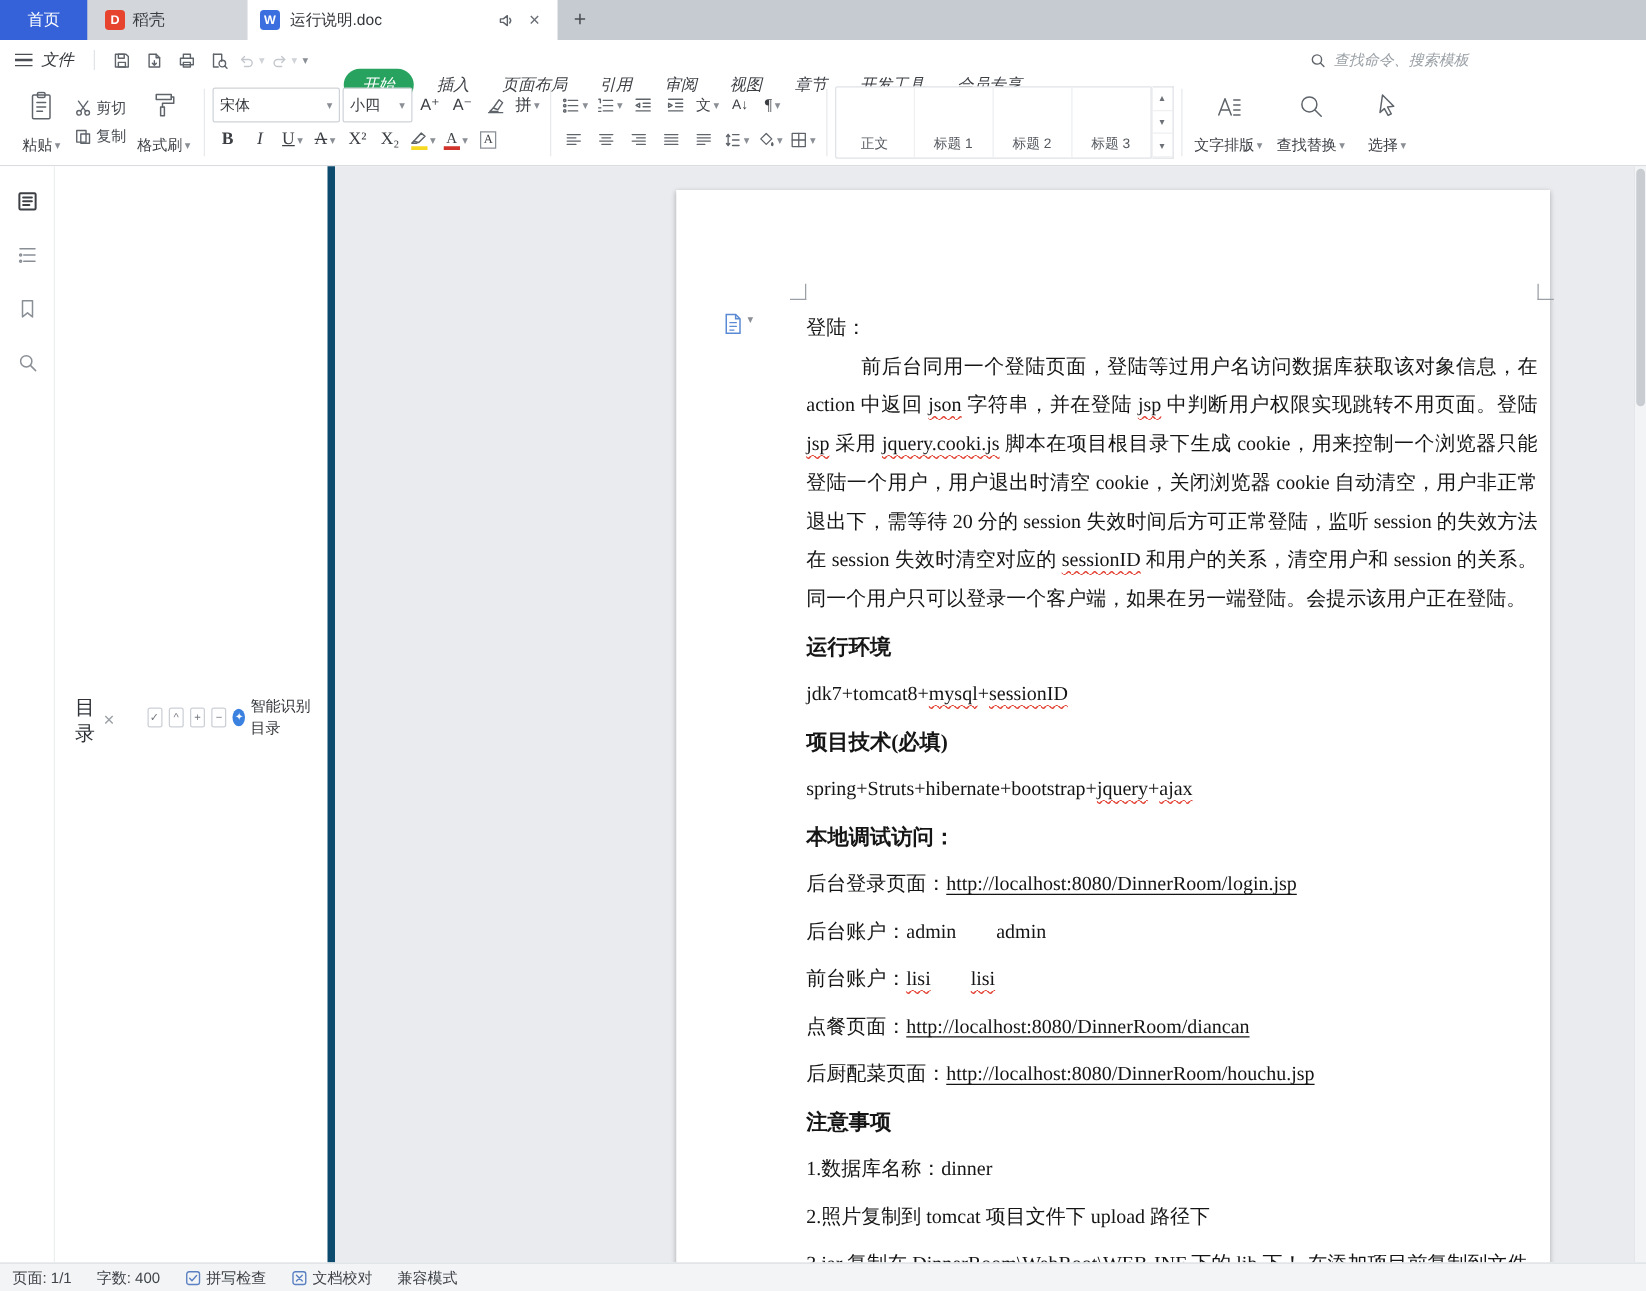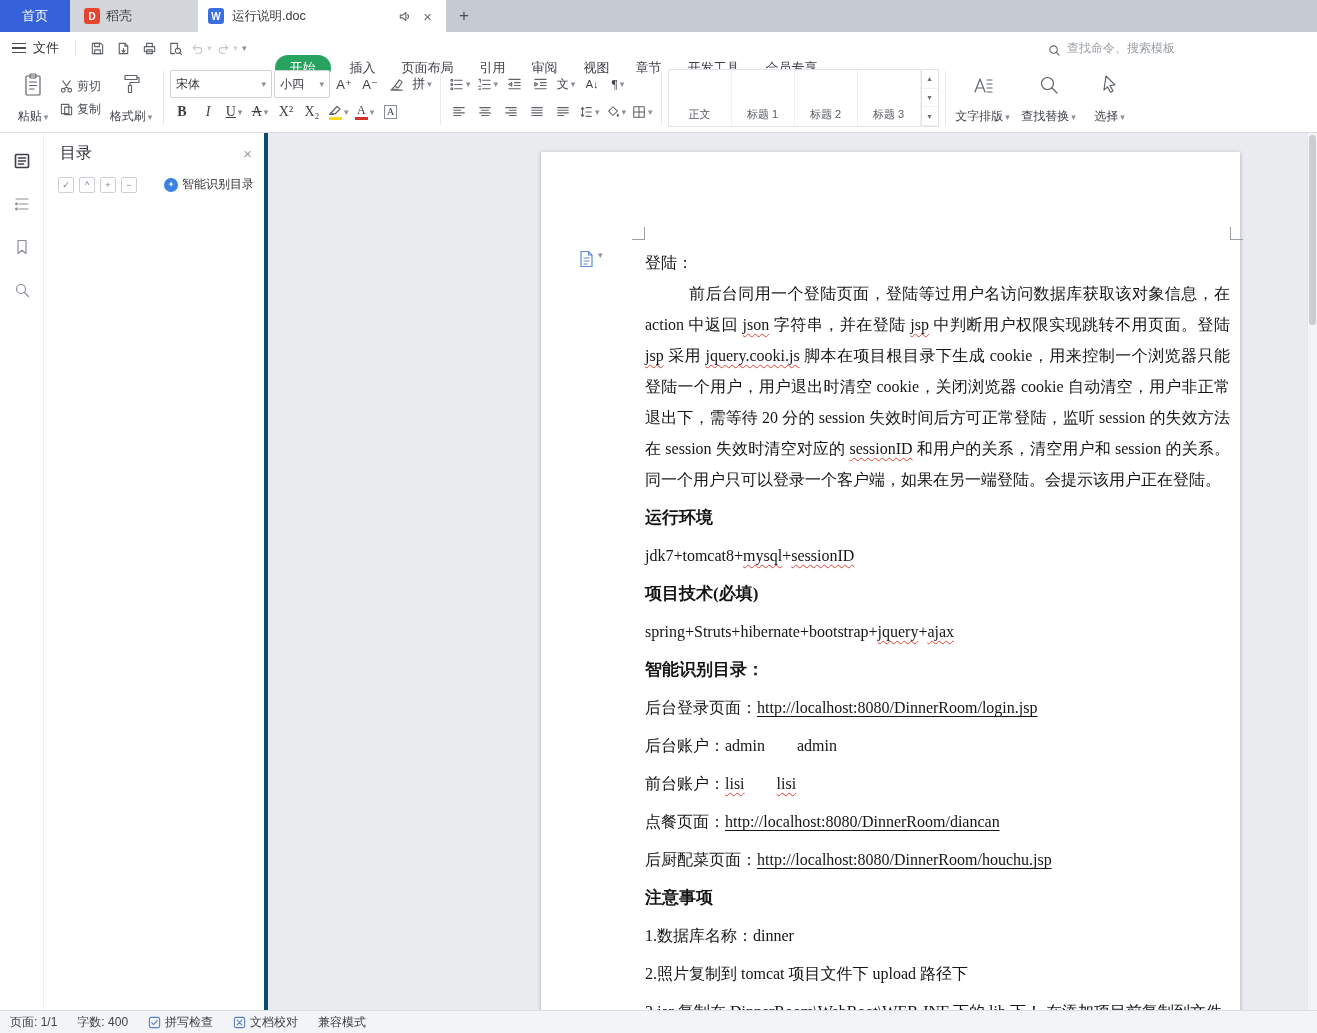--- a/index.html
+++ b/index.html
@@ -13,34 +13,34 @@
   .logo-sq { width:16px; height:16px; border-radius:3px; color:#fff; font-size:10px; font-weight:bold; display:flex; align-items:center; justify-content:center; }
   .docer-logo { background:#e6442e; }
   .wps-logo { background:#3b6fe0; }
   .tab-doc { width:248px; background:#fff; display:flex; align-items:center; gap:8px; padding:0 10px; }
   .tab-title { font-size:12.5px; color:#33363a; flex:1; white-space:nowrap; overflow:hidden; }
   .tab-ico svg { display:block; }
   .tab-close { color:#6b6f76; font-size:15px; line-height:1; padding:2px 4px; }
   .tab-plus { width:36px; display:flex; align-items:center; justify-content:center; color:#4a4e54; font-size:17px; }
 
   
-  .menubar { height:32px; background:#fff; display:flex; align-items:center; padding:13px 12px; }
+  .menubar { height:32px; background:#fff; display:flex; align-items:center; padding:13px 12px;font-style:italic; }
   .hamb { display:flex; flex-direction:column; gap:3px; margin-right:7px; }
   .hamb i { width:14px; height:1.5px; background:#4a4e54; display:block; }
   .file-label { font-size:13px; color:#33363a; margin-right:8px; }
   .vline { width:1px; height:16px; background:#e1e4e8; margin:0 8px; }
   .qbtn { width:26px; height:24px; display:flex; align-items:center; justify-content:center; border-radius:3px; }
   .qbtn svg { display:block; }
   .car { font-size:9px; color:#8a8f96; margin-left:2px; }
   .dis svg { stroke:#c4c8cd !important; }
   .dis .car { color:#d0d3d7; }
   .rtabs { display:flex; align-items:flex-end; margin-left:22px;margin-top:39px; }
   .rtab { padding:4px 13px; font-size:13px; color:#3c3f44; white-space:nowrap; }
   .rtab.active { background:#28a35f; color:#fff; border-radius:13px; padding:4px 15px; margin:0 6px; }
-  .cmdsearch { margin-left:auto; margin-right:130px; display:flex; align-items:flex-end; gap:6px; color:#9aa0a6; font-size:12px; }
+  .cmdsearch { margin-left:auto; margin-right:130px; display:flex; align-items:center; gap:6px; color:#9aa0a6; font-size:12px; }
 
   
   .ribbon { height:69px; background:#fff; border-bottom:1px solid #dadce0; display:flex; align-items:stretch; padding:5px 6px 5px 10px; overflow:hidden; }
   svg.ic { stroke:#5f646b; fill:none; stroke-width:1.2; stroke-linecap:round; stroke-linejoin:round; display:block; }
   .rgroup { display:flex; }
   .vdiv { width:1px; background:#e7e9ec; margin:2px 6px; }
   .bigbtn { width:46px; display:flex; flex-direction:column; align-items:center; justify-content:space-between; padding:4px 0 2px; }
   .bb-label { font-size:12px; color:#3c3f44; display:flex; align-items:center; white-space:nowrap; }
   .smallcol { display:flex; flex-direction:column; justify-content:center; gap:6px; margin:0 4px; }
   .smallbtn { display:flex; align-items:center; gap:4px; font-size:12px; color:#4a4e54; }
@@ -68,21 +68,21 @@
   .glab { font-size:11px; color:#55595f; font-family:"Liberation Sans",sans-serif; margin-top:2px; white-space:nowrap; }
   .gctrl { width:17px; display:flex; flex-direction:column; border:1px solid #dfe2e6; border-left:none; }
   .gbtn { flex:1; display:flex; align-items:center; justify-content:center; font-size:8px; color:#6b6f76; border-bottom:1px solid #eef0f2; }
   .tallbtn { width:62px; display:flex; flex-direction:column; align-items:center; justify-content:space-between; padding:5px 0 2px; }
 
   
   .main { position:absolute; top:133px; left:0; right:0; bottom:23px; display:flex; }
   .rail { width:44px; background:#fff; border-right:1px solid #eceef0; display:flex; flex-direction:column; align-items:center; padding-top:16px; gap:19px; }
   .rail .qbtn svg { stroke:#8a8f96; }
   .rail .qbtn.active svg { stroke:#3c3f44; stroke-width:1.6; }
-  .navpanel { width:224px; background:#fff; border-right:4px solid #0c4a6e; display:flex; flex-direction:column; }
+  .navpanel { width:224px; background:#fff; border-right:6px solid #0c4a6e; display:flex; flex-direction:row; }
   .nav-head { display:flex; align-items:center; padding:10px 12px 0 16px; }
   .nav-title { font-size:16px; color:#2f3338; }
   .nav-close { margin-left:auto; color:#9aa0a6; font-size:15px; line-height:1; }
   .nav-tools { display:flex; align-items:center; gap:5px; padding:12px 10px 8px 14px; }
   .tool-btn { width:16px; height:16px; border:1px solid #ccd0d5; border-radius:2px; color:#777b82; font-size:9px; line-height:14px; text-align:center; background:#fff; }
   .smart { margin-left:auto; display:flex; align-items:center; gap:4px; font-size:12px; color:#33363a; }
   .smart-dot { width:14px; height:14px; border-radius:50%; background:#3b82e0; color:#fff; font-size:8px; display:flex; align-items:center; justify-content:center; }
   .nav-body { flex:1; }
 
   .docarea { flex:1; background:#e9ebee; position:relative; overflow:hidden; }
@@ -532,21 +532,21 @@
           </svg>
         <span class="car">▾</span>
       </span>
       <div class="doc-text" id="doc-text">
           <p class="doc-p"><span>登陆：</span></p>
           <p class="doc-p indent justify"><span>前后台同用一个登陆页面，登陆等过用户名访问数据库获取该对象信息，在 action 中返回 </span><span class="sq">json</span><span> 字符串，并在登陆 </span><span class="sq">jsp</span><span> 中判断用户权限实现跳转不用页面。登陆 </span><span class="sq">jsp</span><span> 采用 </span><span class="sq">jquery.cooki.js</span><span> 脚本在项目根目录下生成 cookie，用来控制一个浏览器只能登陆一个用户，用户退出时清空 cookie，关闭浏览器 cookie 自动清空，用户非正常退出下，需等待 20 分的 session 失效时间后方可正常登陆，监听 session 的失效方法在 session 失效时清空对应的 </span><span class="sq">sessionID</span><span> 和用户的关系，清空用户和 session 的关系。同一个用户只可以登录一个客户端，如果在另一端登陆。会提示该用户正在登陆。</span></p>
           <p class="doc-h sp"><span>运行环境</span></p>
           <p class="doc-p sp"><span>jdk7+tomcat8+</span><span class="sq">mysql</span><span>+</span><span class="sq">sessionID</span></p>
           <p class="doc-h sp"><span>项目技术(必填)</span></p>
           <p class="doc-p sp"><span>spring+Struts+hibernate+bootstrap+</span><span class="sq">jquery</span><span>+</span><span class="sq">ajax</span></p>
-          <p class="doc-h sp"><span>智能识别目录：</span></p>
+          <p class="doc-h sp"><span>本地调试访问：</span></p>
           <p class="doc-p sp"><span>后台登录页面：</span><span class="u">http://localhost:8080/DinnerRoom/login.jsp</span></p>
           <p class="doc-p sp"><span>后台账户：admin　　admin</span></p>
           <p class="doc-p sp"><span>前台账户：</span><span class="sq">lisi</span><span>　　</span><span class="sq">lisi</span></p>
           <p class="doc-p sp"><span>点餐页面：</span><span class="u">http://localhost:8080/DinnerRoom/diancan</span></p>
           <p class="doc-p sp"><span>后厨配菜页面：</span><span class="u">http://localhost:8080/DinnerRoom/houchu.jsp</span></p>
           <p class="doc-h sp"><span>注意事项</span></p>
           <p class="doc-p sp"><span>1.数据库名称：dinner</span></p>
           <p class="doc-p sp"><span>2.照片复制到 tomcat 项目文件下 upload 路径下</span></p>
           <p class="doc-p sp"><span>3.jar 复制在 </span><span class="u">DinnerRoom\WebRoot\WEB-INF</span><span> 下的 lib 下！ 在添加项目前复制到文件</span></p>
         </div>

